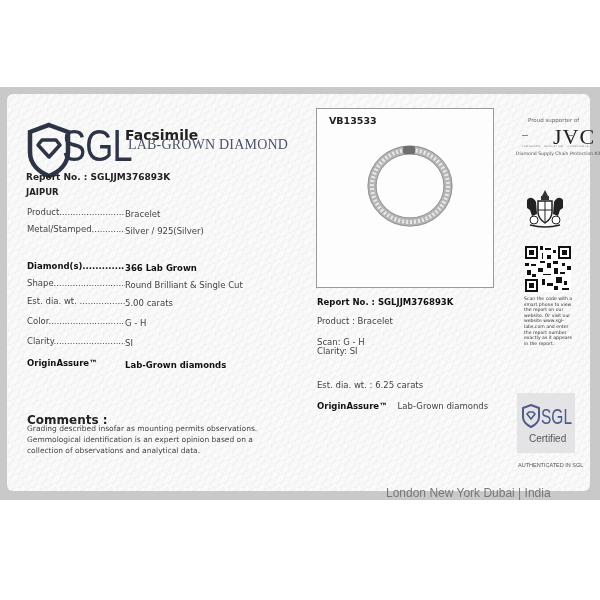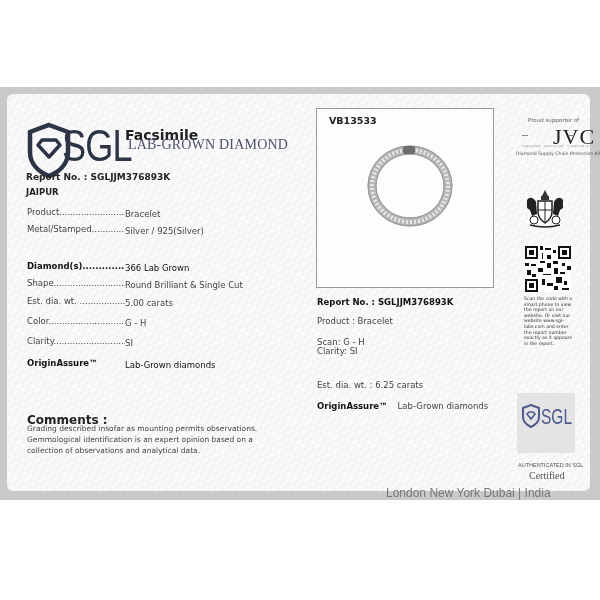--- a/index.html
+++ b/index.html
@@ -23,42 +23,42 @@
   .abs { position:absolute; }
   .logo { left:24px; top:122px; width:50px; height:56px; }
   .sgl-text { left:62px; top:118px; font-family:"Liberation Sans", sans-serif; font-size:44px; color:#2c3446; letter-spacing:-1px; transform:scaleX(0.82); transform-origin:left top; line-height:56px; }
   .facsimile { left:125px; top:127px; font-size:14px; font-weight:bold; color:#222; }
   .subtitle { left:128px; top:138px; font-family:Liberation Serif, serif; font-size:14px; color:#4b5368; line-height:14px; letter-spacing:0.2px; }
   .report-no { left:26px; top:172px; font-size:9px; font-weight:bold; color:#222; }
   .city { left:26px; top:187px; font-size:8.5px; font-weight:bold; color:#222; }
   .row { position:absolute; left:27px; font-size:8.5px; color:#444; white-space:nowrap; }
   .row .lbl { display:inline-block; width:98px; overflow:hidden; }
   .row.bold { color:#111; font-weight:bold; }
-  .row.bold .val { font-weight:normal; }
+  .row.bold .val { font-weight:bold; }
   .comments-title { left:27px; top:413px; font-size:12px; font-weight:bold; color:#222; }
   .comments-body { left:27px; top:423px; width:250px; font-size:7.5px; line-height:11px; color:#444; }
   .photo-box { left:316px; top:108px; width:178px; height:180px; background:#fdfdfd; border:1px solid #9a9a9a; box-sizing:border-box; }
   .vb { left:329px; top:115px; font-size:9.5px; font-weight:bold; color:#222; }
   .bracelet { left:365px; top:140px; width:90px; height:88px; }
   .rrow { position:absolute; left:317px; font-size:8.5px; color:#444; white-space:nowrap; }
   .rrow.bold { color:#111; font-weight:bold; }
   .rrow .gap { display:inline-block; width:10px; }
   .rrow .light { font-weight:normal; color:#444; }
   .jvc-proud { left:528px; top:117px; font-size:5.5px; color:#666; }
   .jvc { left:525px; top:124px; font-family:"Liberation Serif", serif; font-size:22px; color:#222; letter-spacing:1px;margin-left:28px; }
   .jvc-dash-l { left:522px; top:135px; width:6px; height:1px; background:#888; }
   .jvc-dash-r { left:569px; top:135px; width:6px; height:1px; background:#888; }
   .jvc-sub { left:516px; top:151px; font-size:4.6px; color:#555; white-space:nowrap; }
   .jvc-small { left:522px; top:145px; font-size:2.5px; color:#777; letter-spacing:0.5px; white-space:nowrap; }
   .crest { left:524px; top:188px; width:42px; height:40px; }
   .qr { left:525px; top:246px; width:46px; height:46px; }
   .qr-text { left:524px; top:296px; width:52px; font-size:4.6px; line-height:5.6px; color:#333; }
   .badge { left:517px; top:393px; width:58px; height:60px; background:#e4e4e6; }
   .badge-logo { left:521px; top:403px; }
-  .badge-certified { left:529px; top:433px; font-family:Liberation Serif, serif; font-size:10px; color:#555;margin-top:37px; }
+  .badge-certified { left:529px; top:433px; font-family:Liberation Sans, sans-serif; font-size:10px; color:#555; }
   .auth { left:518px; top:462px; font-family:"Liberation Sans", sans-serif; font-size:5.5px; color:#555; white-space:nowrap; }
   .cities { left:386px; top:486px; font-family:"Liberation Sans", sans-serif; font-size:12px; color:#777; white-space:nowrap; }
 </style>
 </head>
 <body>
 
 <div class="frame"></div>
 <div class="card"></div>
 
 <svg class="abs logo" viewBox="0 0 50 56">

